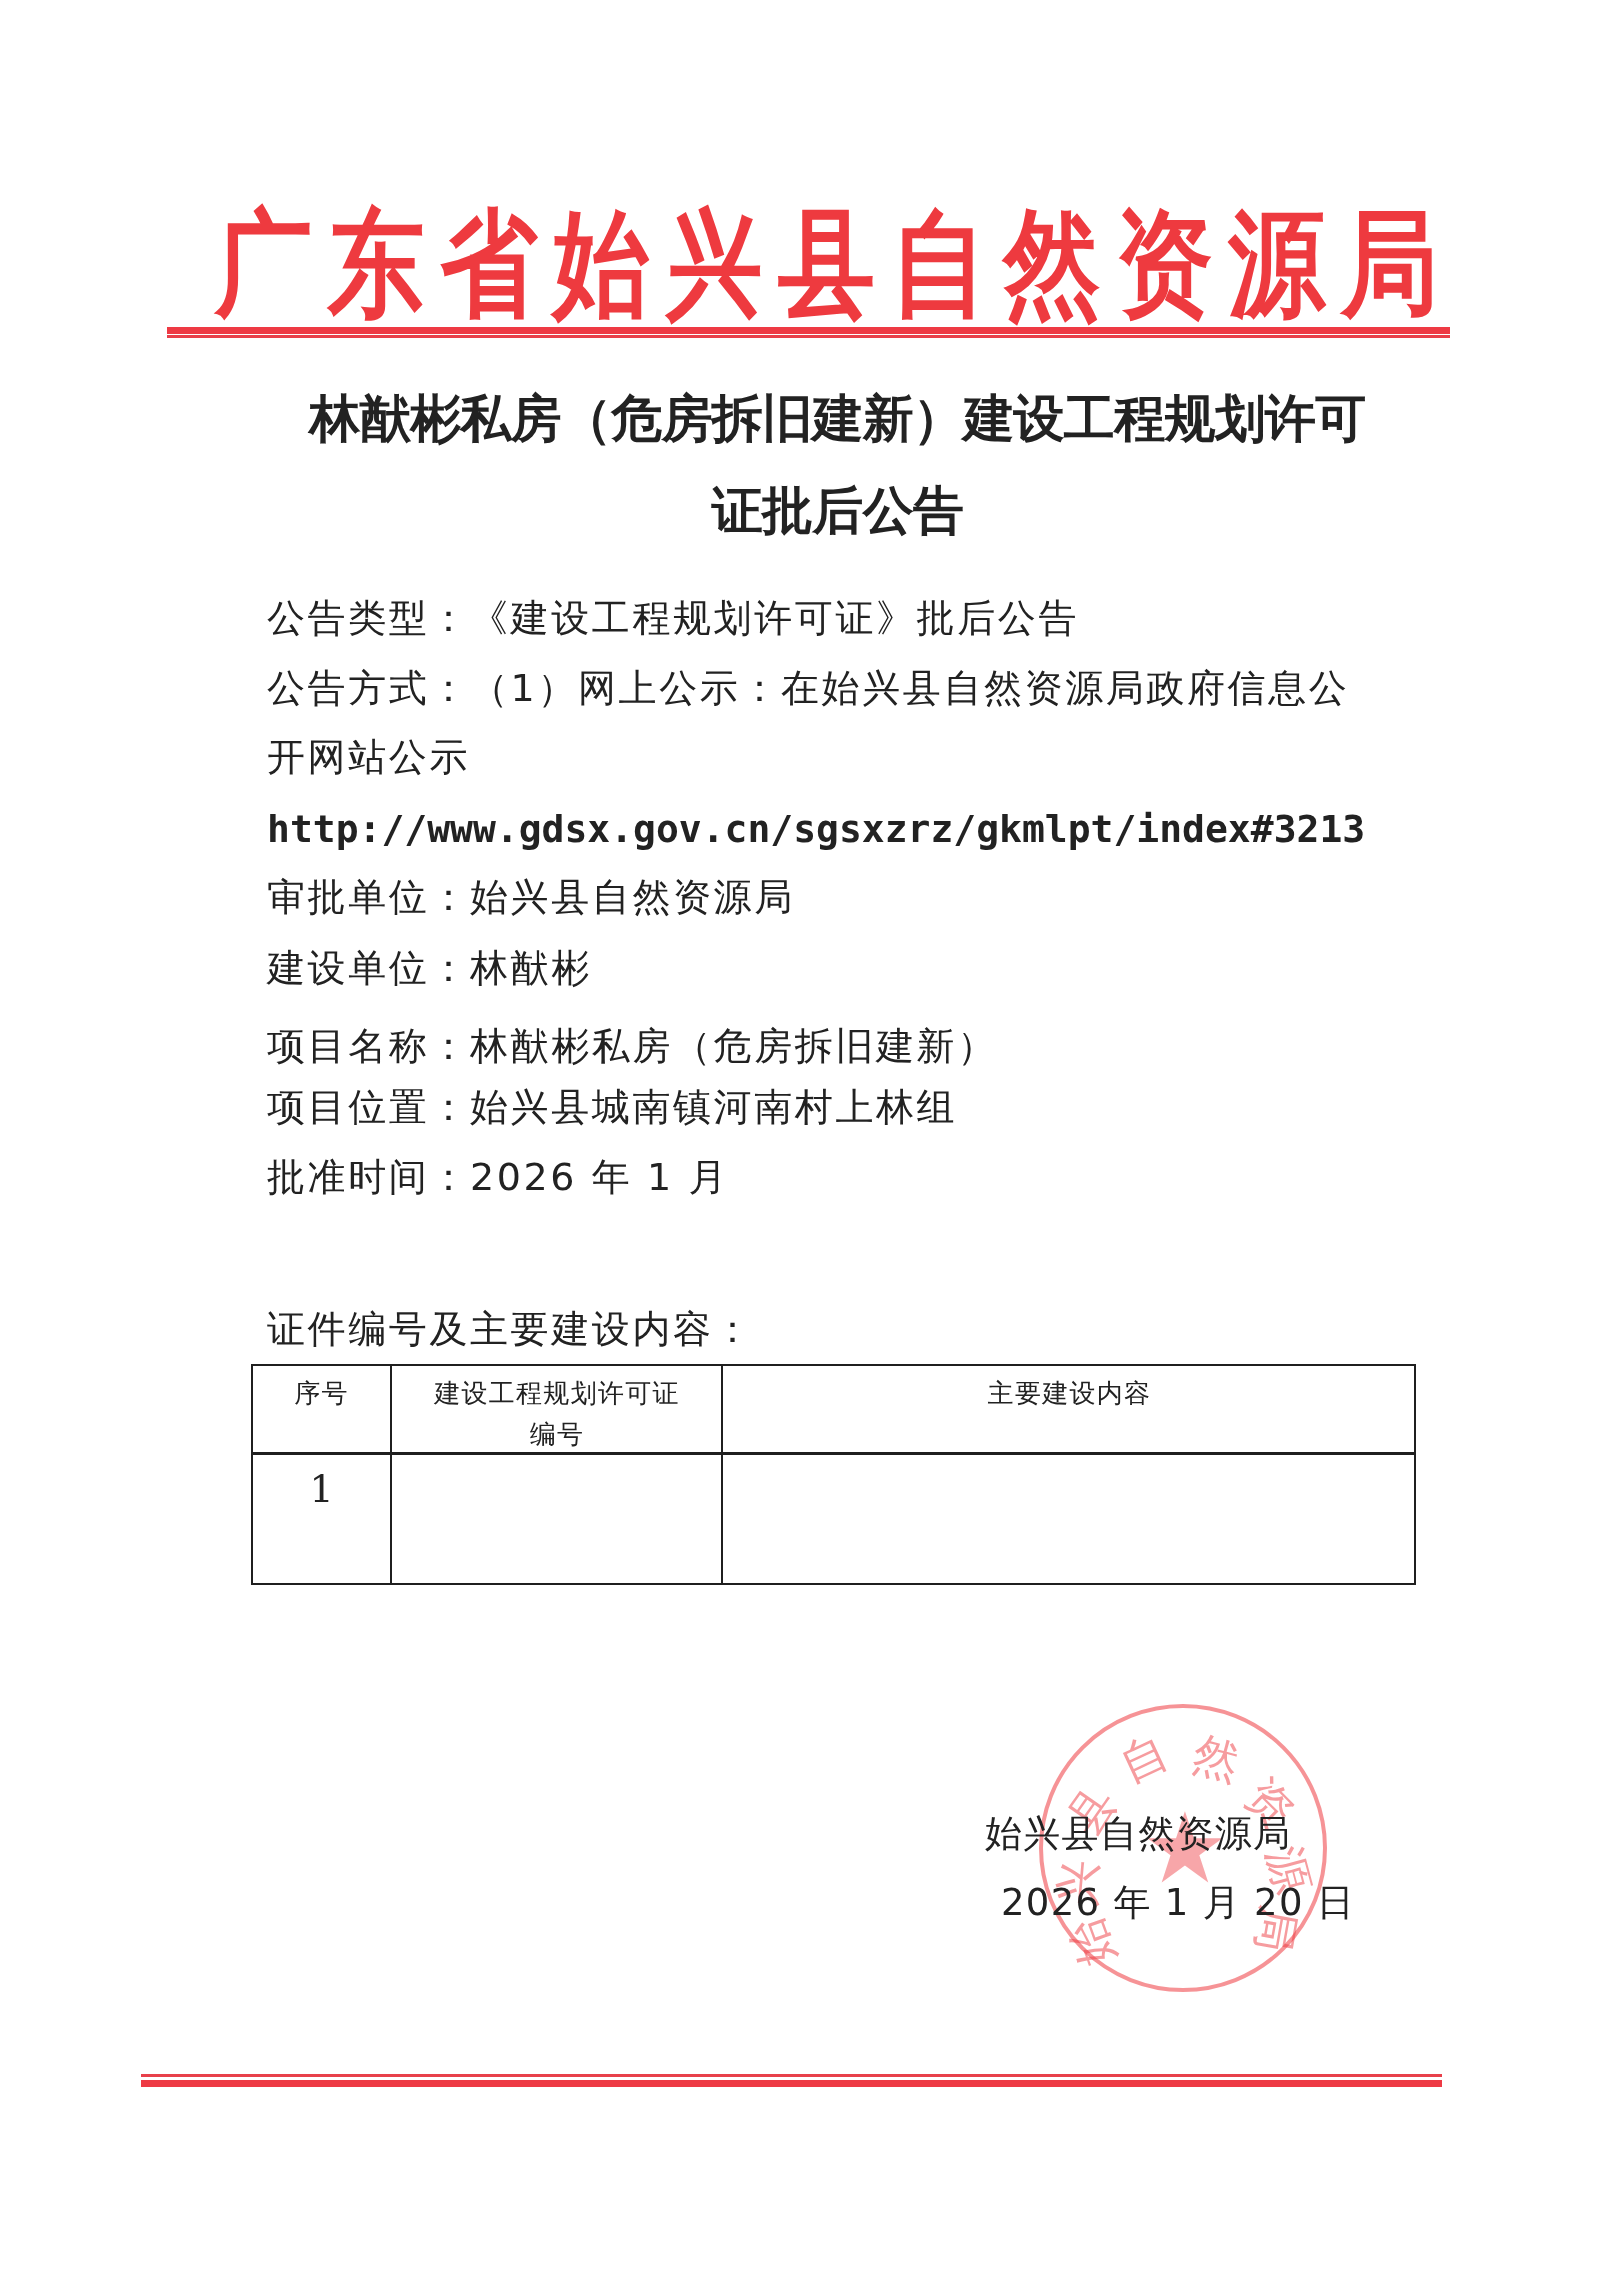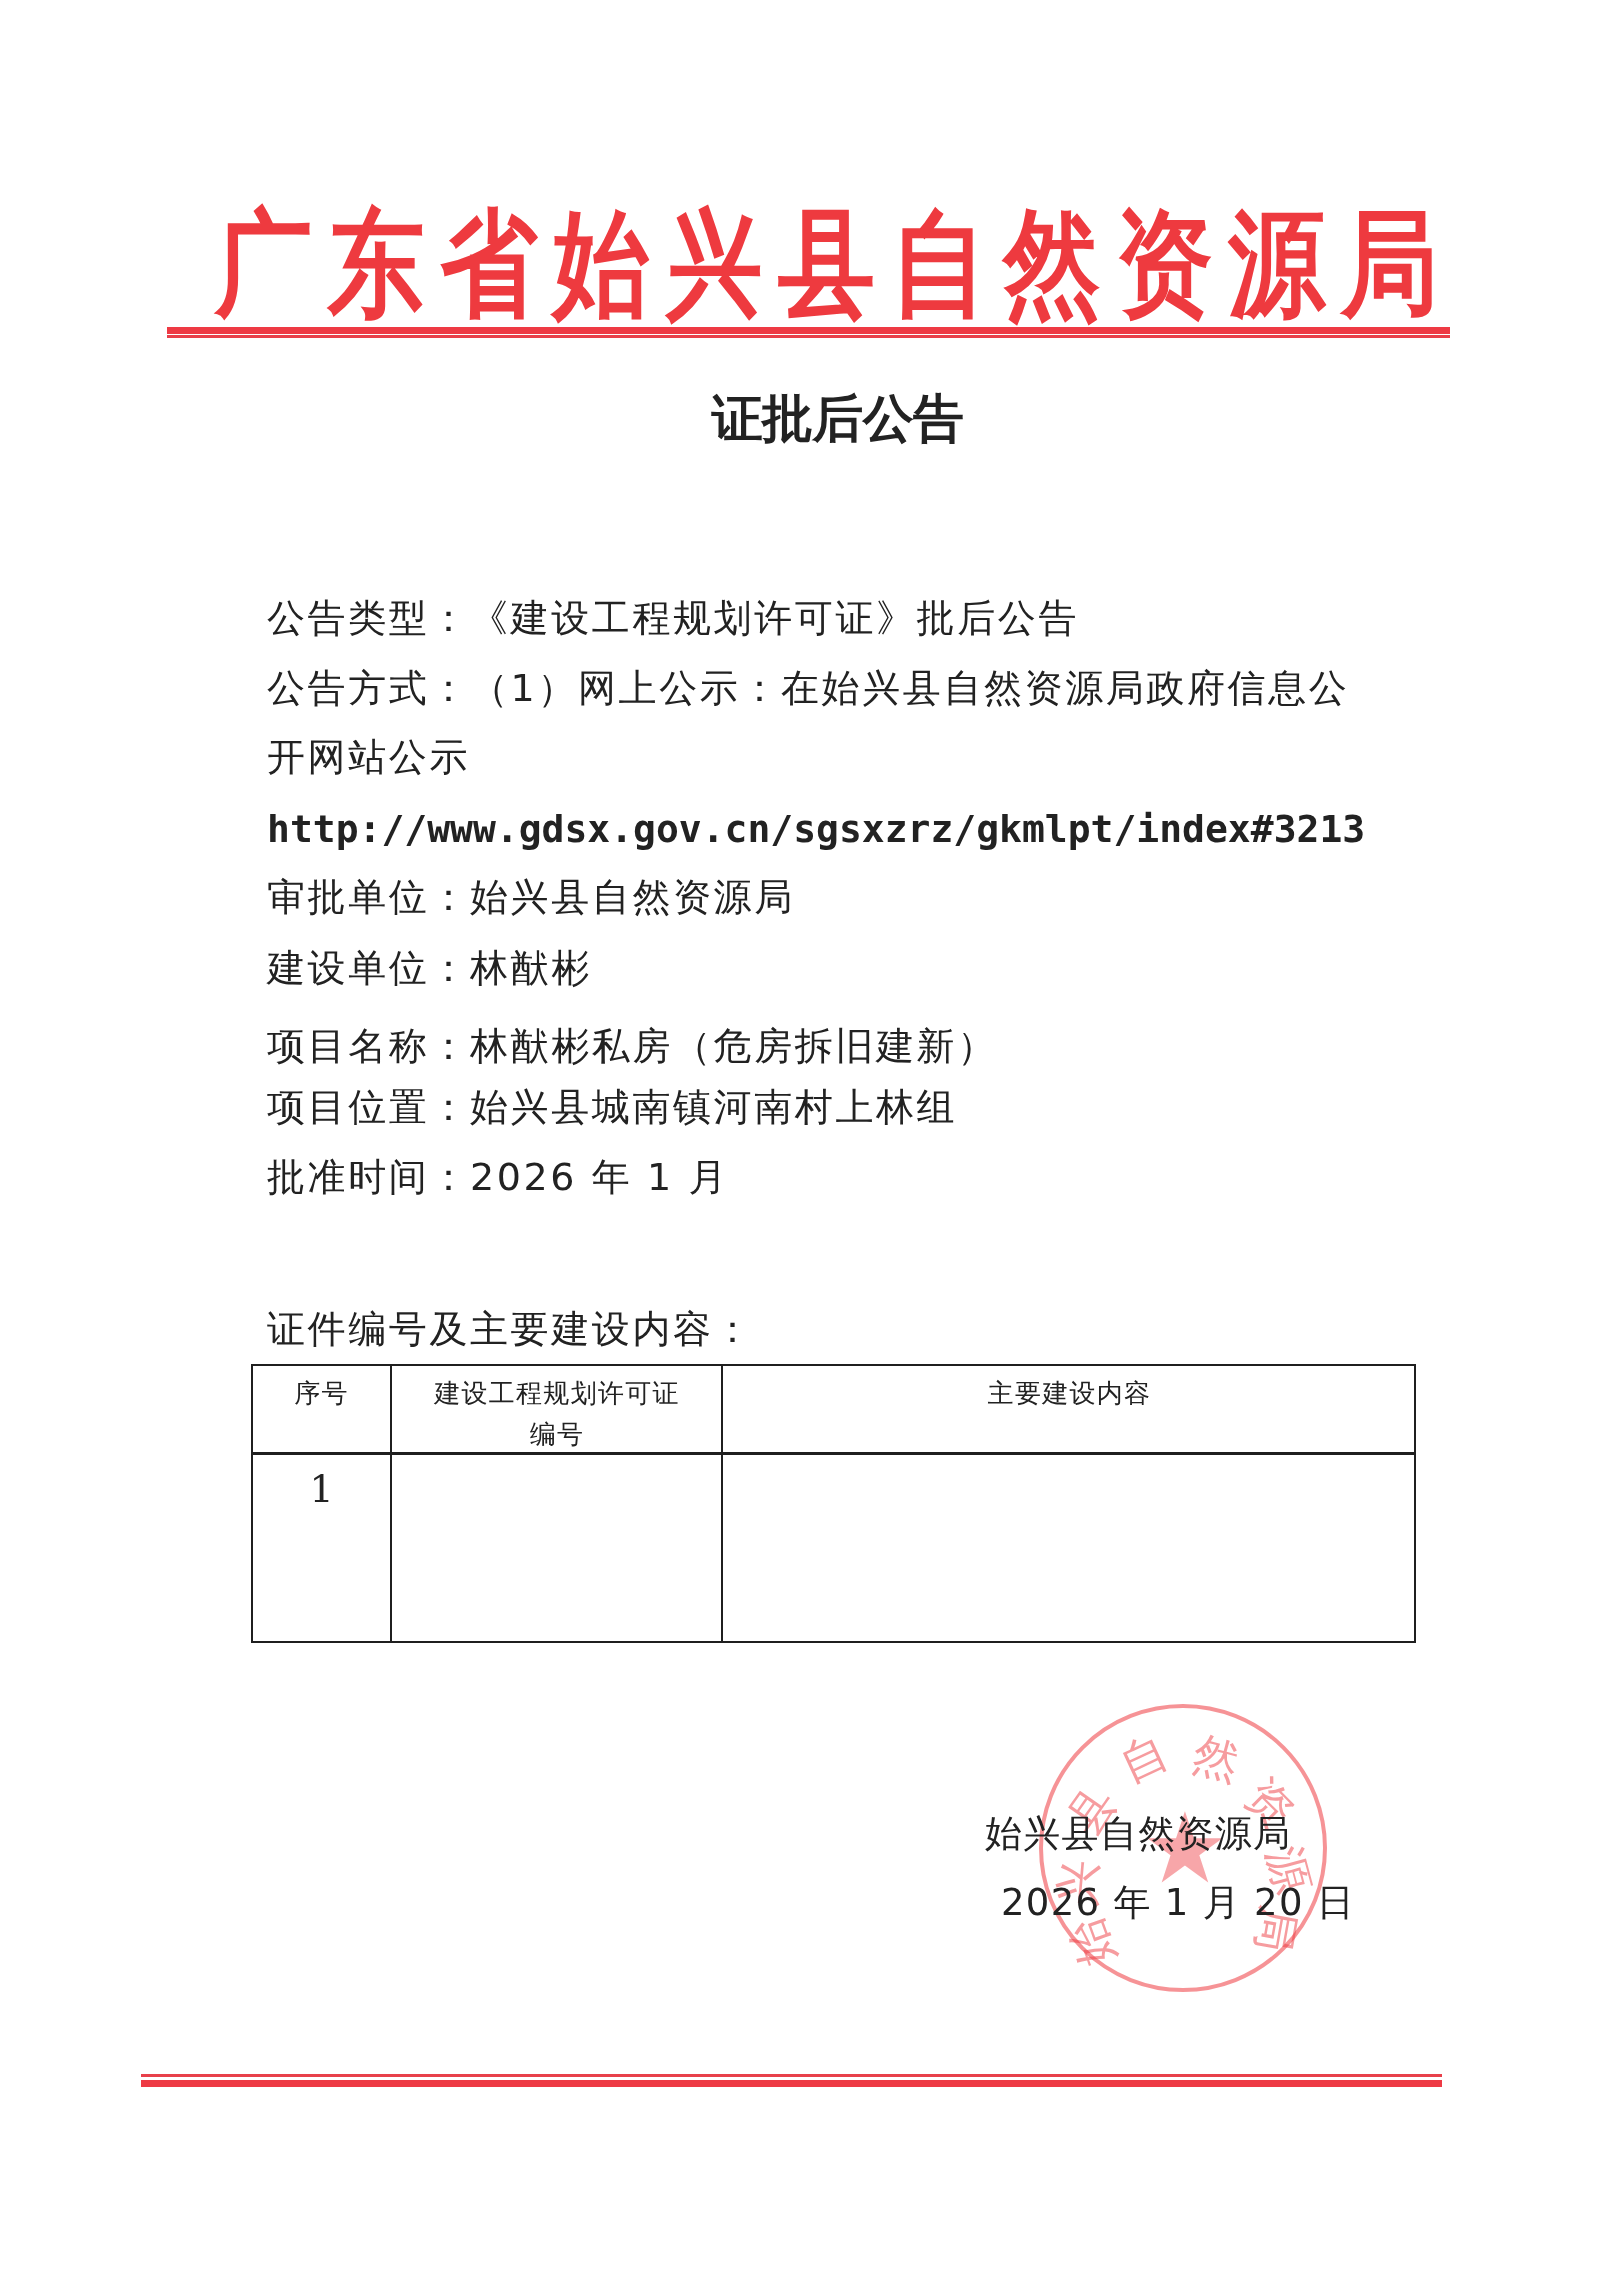--- a/index.html
+++ b/index.html
@@ -37,21 +37,21 @@
       font-family: "DejaVu Sans", "Liberation Sans", sans-serif; font-weight: normal;
     }
     .url {
       font-family: "DejaVu Sans Mono", "Liberation Mono", monospace; letter-spacing: 0px;
       font-size: 38px;
       font-weight: bold;
     }
 
     
     .tbl {
-      left: 251px; top: 1364px; width: 1165px; height: 279px;
+      left: 251px; top: 1364px; width: 1165px; height: 221px;
       border: 2.6px solid #1f1f1f; box-sizing: border-box;
     }
     .tbl .vline { position: absolute; top: 0; bottom: 0; width: 2px; background: #1f1f1f; }
     .tbl .hline { position: absolute; left: 0; right: 0; height: 2.6px; background: #1f1f1f; top: 86px; }
     .cell {
       position: absolute; text-align: center; color: #222;
       font-family: "DejaVu Serif", "Liberation Serif", serif;
     }
     .hdr { font-size: 26px; line-height: 41px; font-family: "DejaVu Sans", "Liberation Sans", sans-serif; letter-spacing: 1.3px; }
     .body-cell { font-size: 27.5px; line-height: 41px; }
@@ -89,20 +89,21 @@
   <span>然</span>
   <span>资</span>
   <span>源</span>
   <span>局</span>
 </div>
 
 <div class="abs rule-thick" style="left:167px; top:327px; width:1283px; height:6.5px;"></div>
 <div class="abs rule-thin" style="left:167px; top:335px; width:1283px; height:2.6px;"></div>
 
 <div class="abs doc-title">
+  <div>林猷彬私房（危房拆旧建新）建设工程规划许可</div>
   <div>证批后公告</div>
 </div>
 
 <div class="abs field" style="top:592px;">公告类型：《建设工程规划许可证》批后公告</div>
 <div class="abs field" style="top:662px;">公告方式：（1）网上公示：在始兴县自然资源局政府信息公</div>
 <div class="abs field" style="top:731px;">开网站公示</div>
 <div class="abs field url" style="top:803px;">http://www.gdsx.gov.cn/sgsxzrz/gkmlpt/index#3213</div>
 <div class="abs field" style="top:871px;">审批单位：始兴县自然资源局</div>
 <div class="abs field" style="top:942px;">建设单位：林猷彬</div>
 <div class="abs field" style="top:1012px;margin-top:8px;">项目名称：林猷彬私房（危房拆旧建新）</div>

